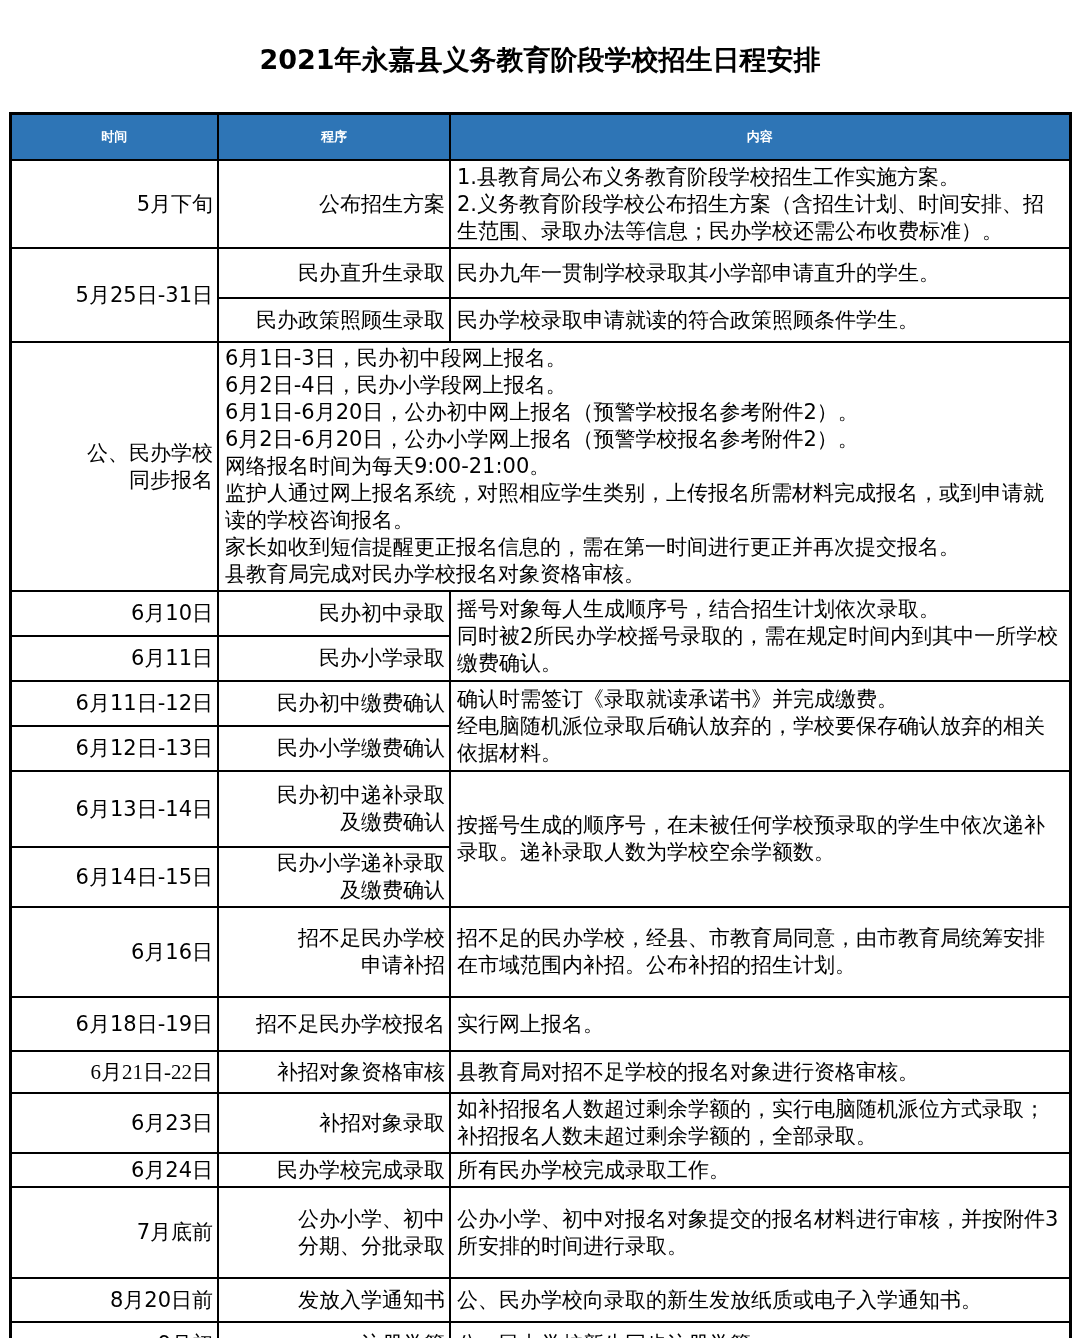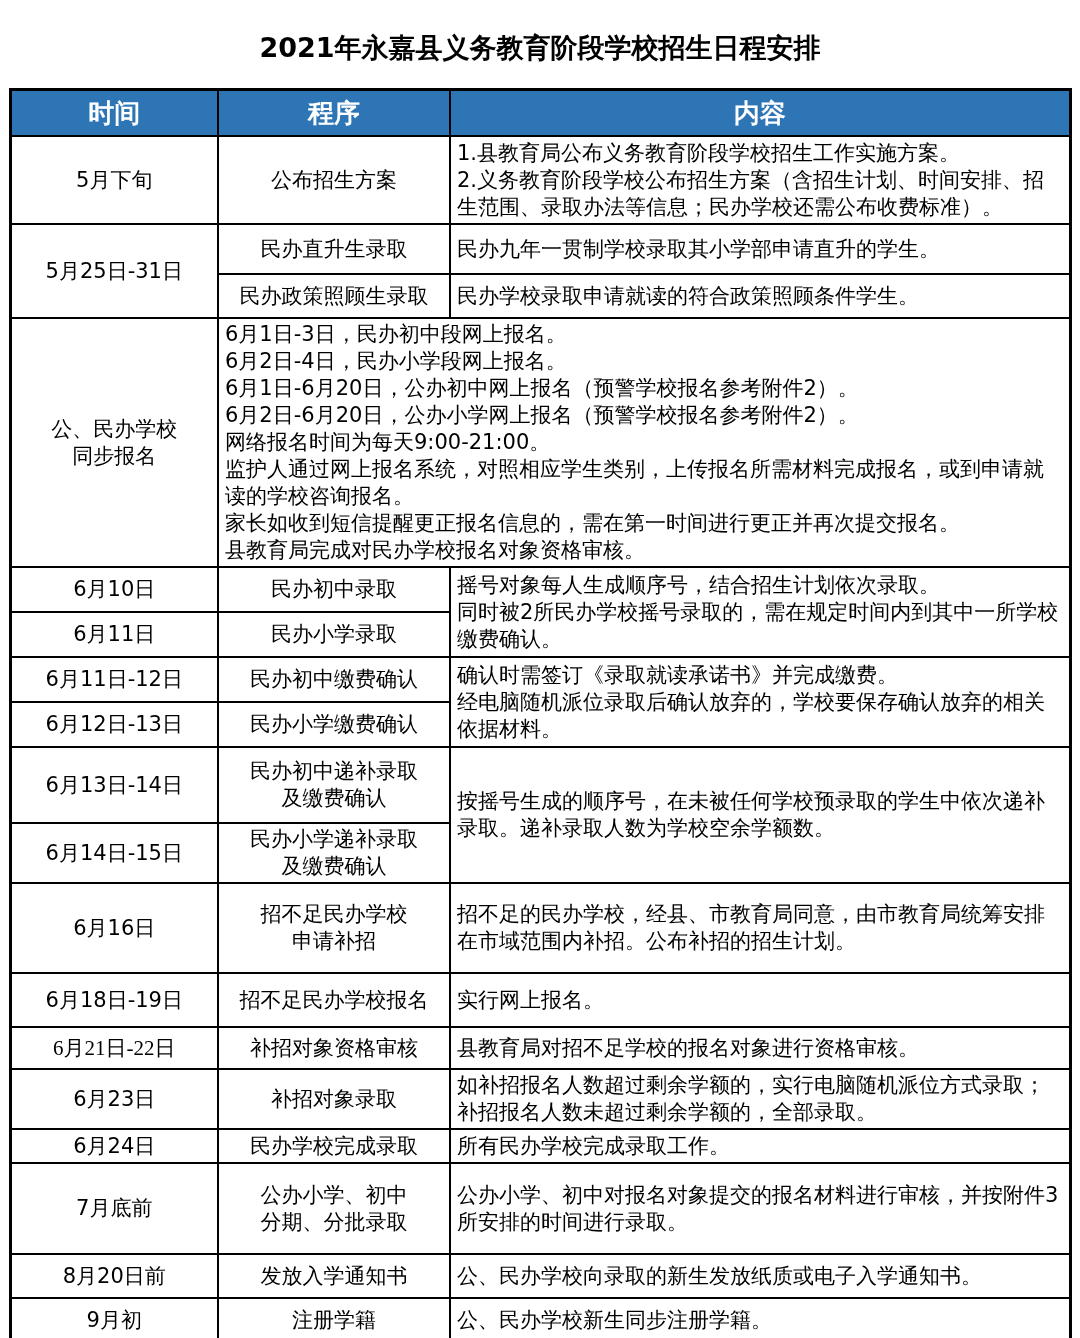--- a/index.html
+++ b/index.html
@@ -11,60 +11,60 @@
   }
   html,body{margin:0;padding:0;}
   body{
     width:1080px;height:1338px;
     background:var(--page-bg);
     font-family:"DejaVu Sans","Liberation Sans",sans-serif;
     color:var(--text-c);
   }
   .page{width:1080px;height:1338px;overflow:hidden;}
   .title{
-    margin:0;
+    margin:12px;
     padding-top:30px;
     padding-bottom:22px;
     text-align:center;
     font-size:27px;
     font-weight:bold;
     color:var(--text-c);
   }
   table.schedule{
     border-collapse:collapse;
     table-layout:fixed;
     margin:0 auto;
     width:1060px;
     border:3px solid var(--border-c);
   }
   col.c1{width:208px;}
   col.c2{width:232px;}
   col.c3{width:620px;}
   th{
     background:var(--header-bg);
     color:var(--header-text);
-    font-size:26px;
+    font-size:13px;
     font-weight:bold;
     height:42px;
     border:2px solid var(--border-c);
     text-align:center;
     vertical-align:middle;
   }
   td{
     border:2px solid var(--border-c);
     font-size:21px;
     line-height:27px;
     vertical-align:middle;
     white-space:pre-wrap;
     word-break:break-all;
     padding:2px 4px;
     color:var(--text-c);
   }
   td.time, td.procedure{
-    text-align:center;
+    text-align:right;
   }
   td.content{
     text-align:left;
     padding:2px 8px 2px 6px;
   }
 </style>
 </head>
 <body>
 
 <div class="page">

